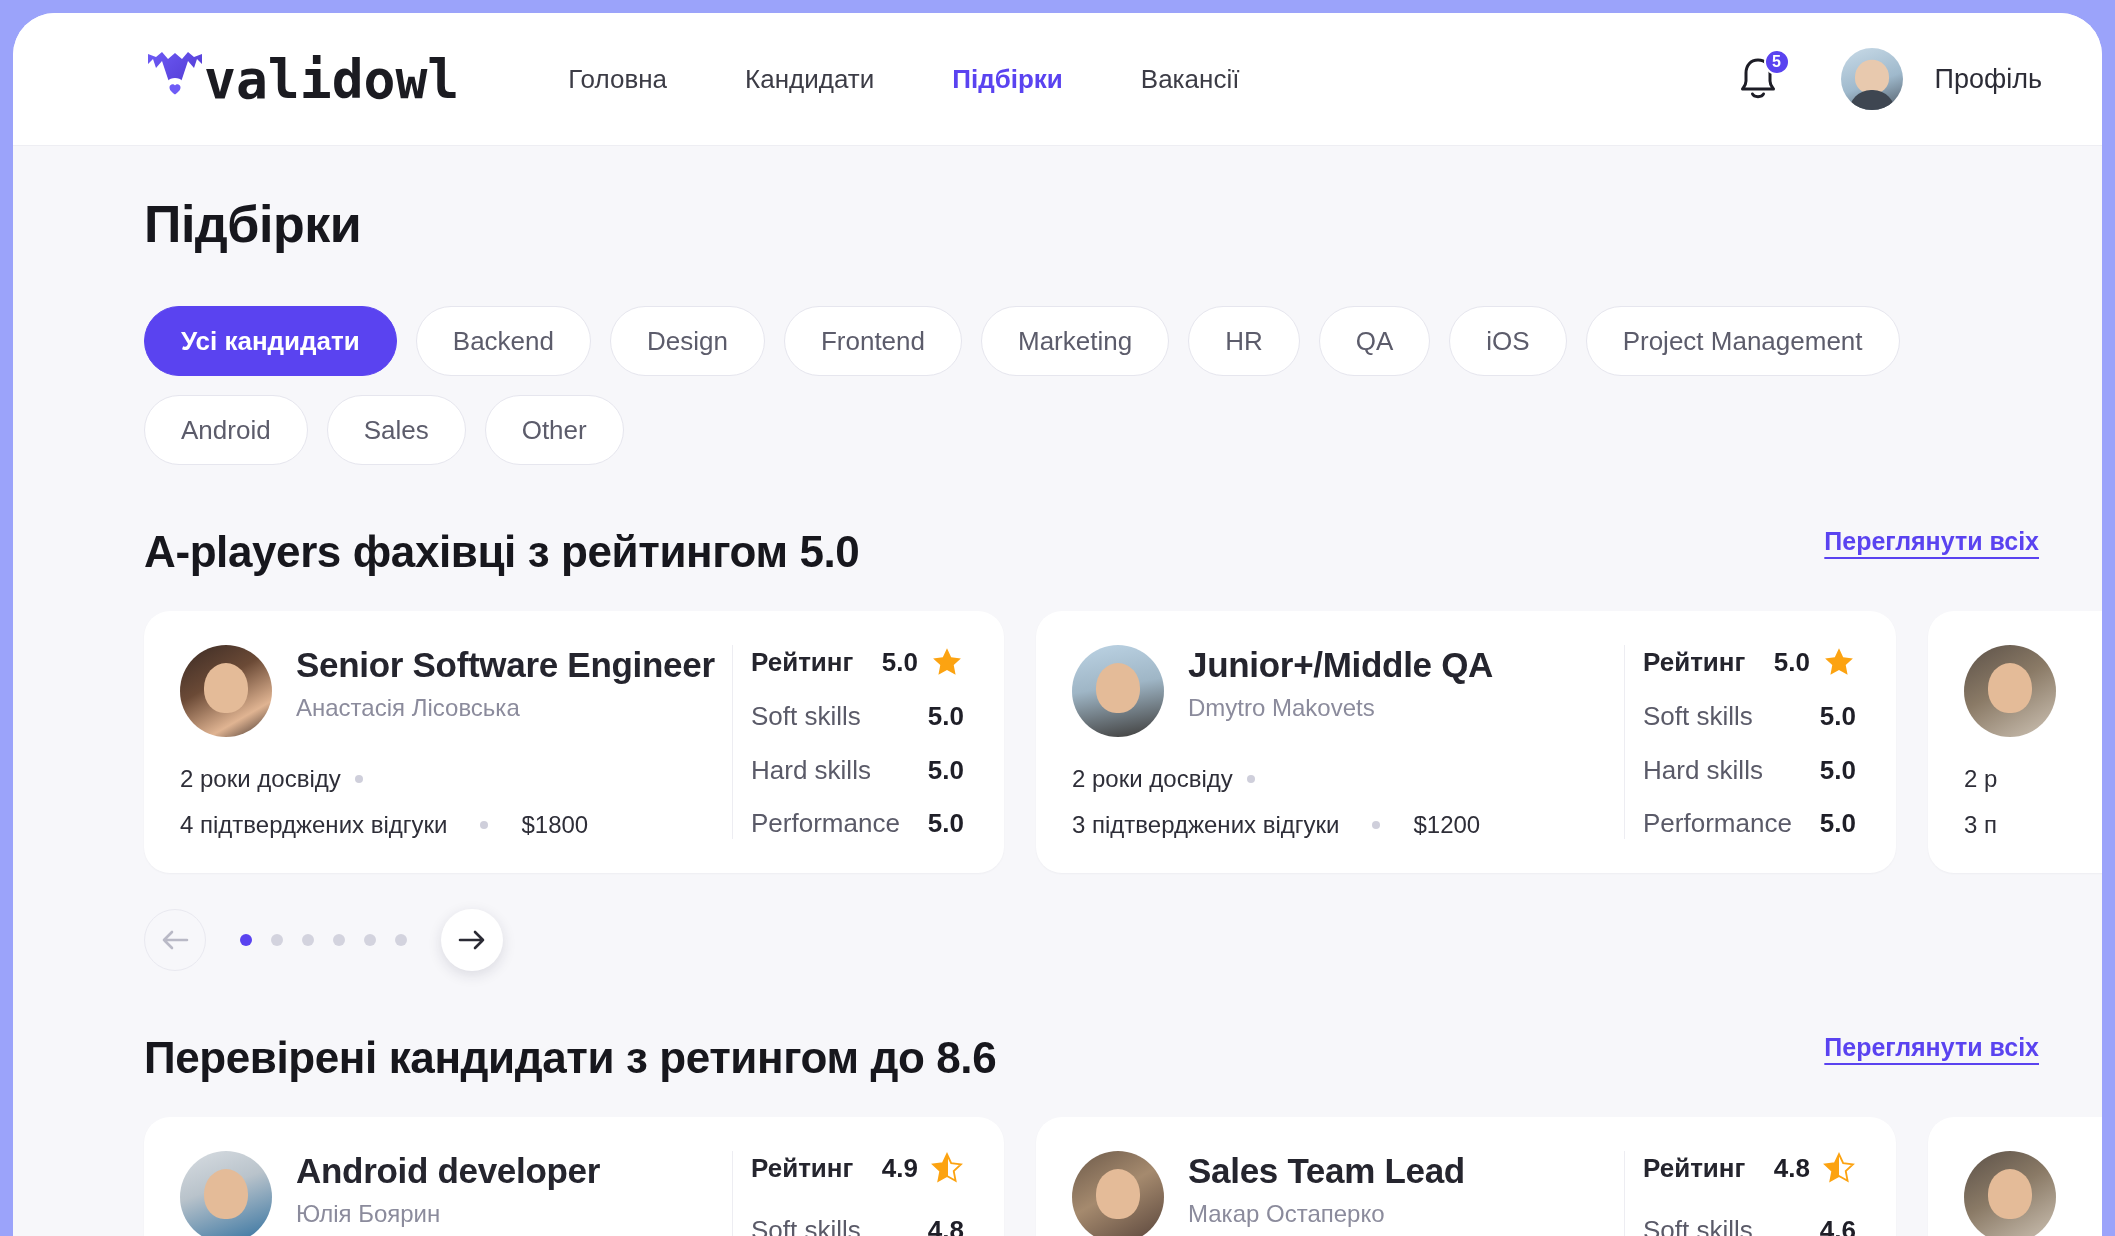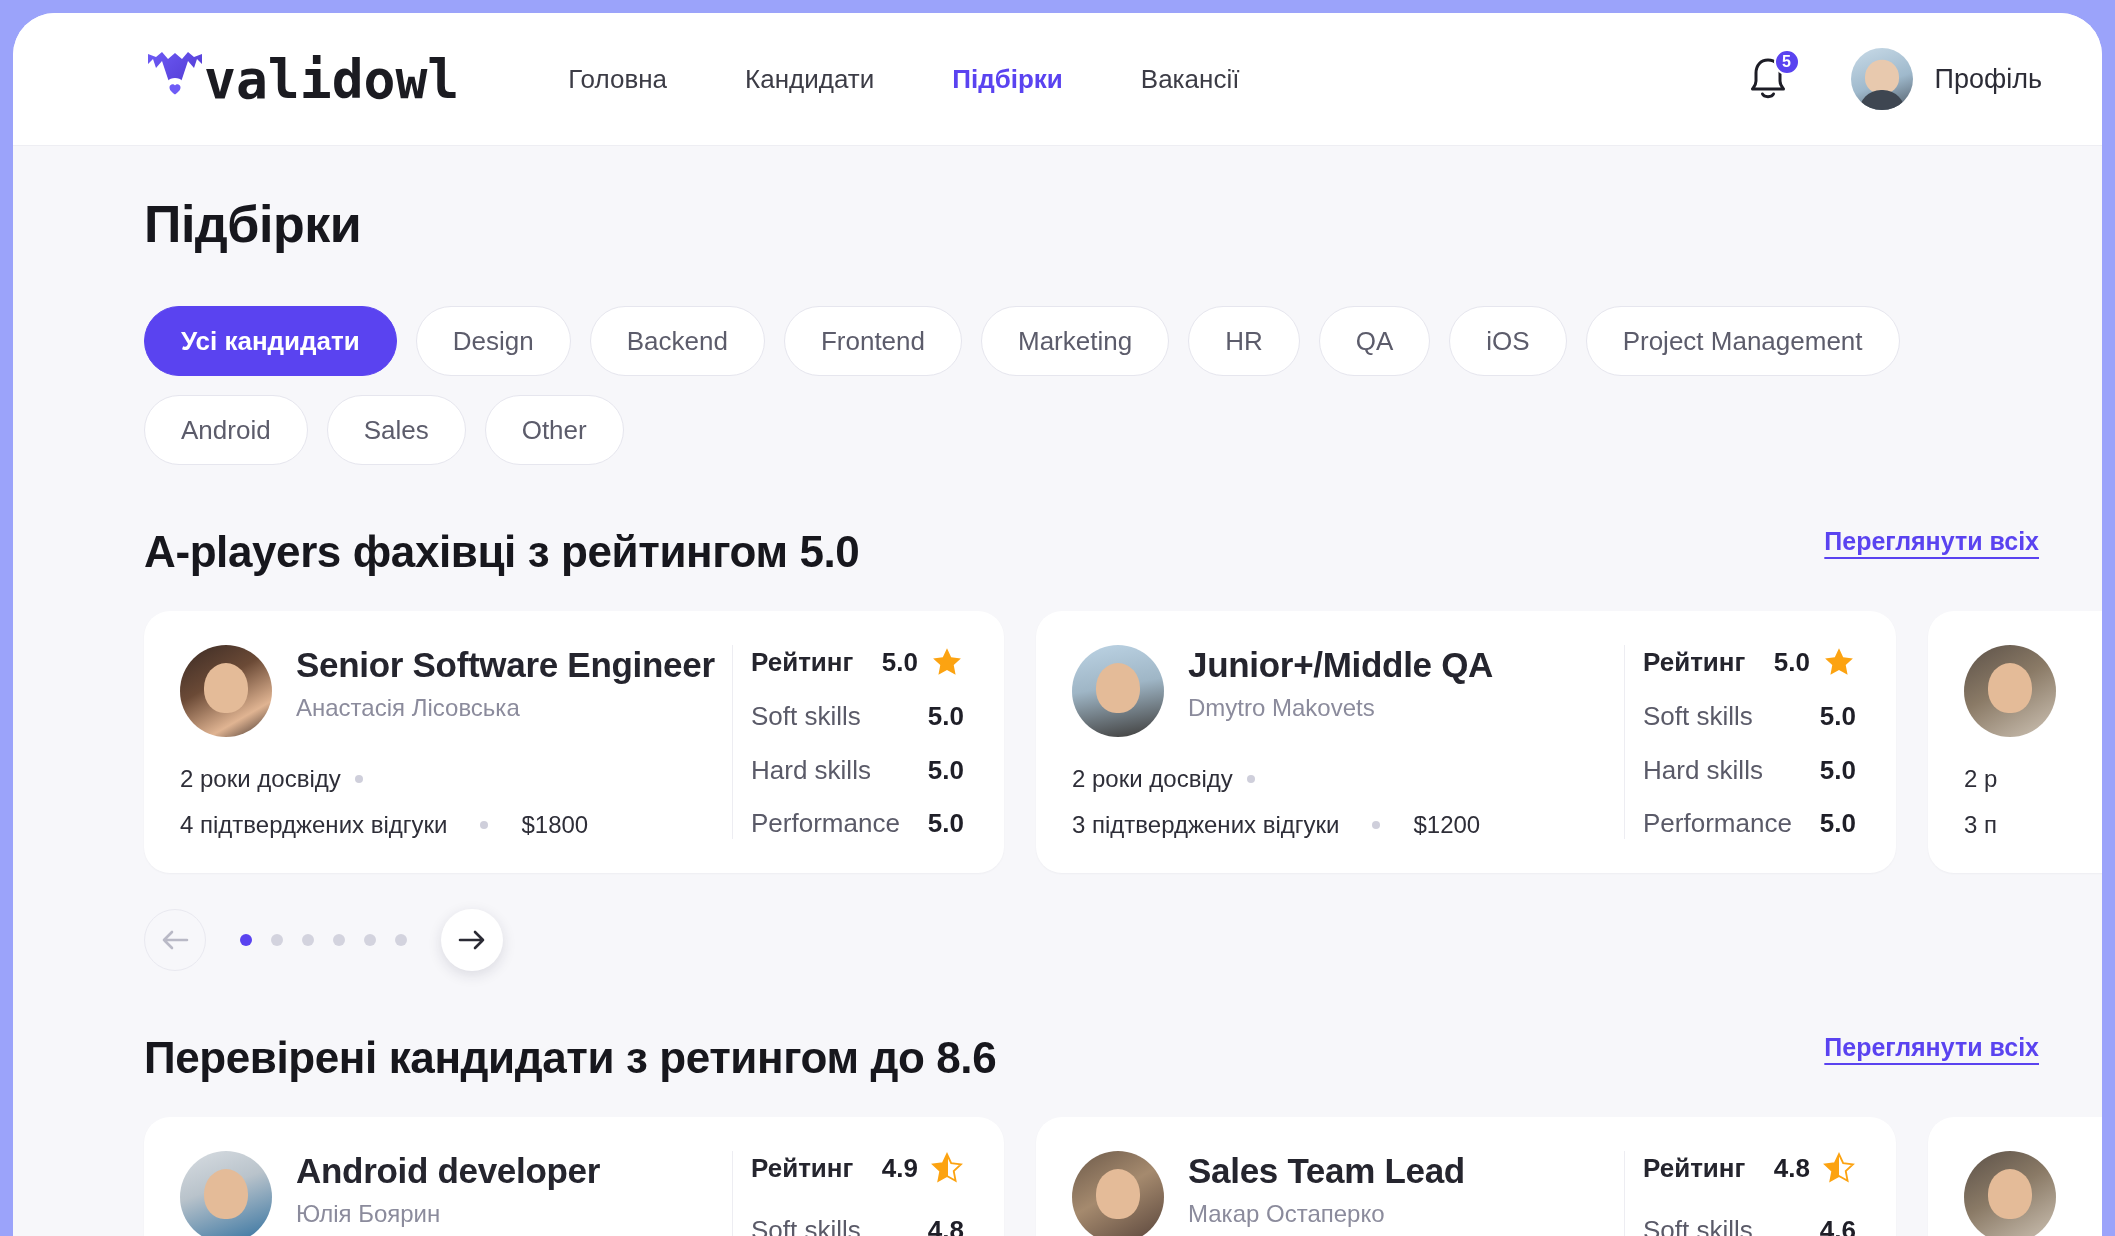--- a/index.html
+++ b/index.html
@@ -61,21 +61,21 @@
   .bell-badge {
     position: absolute; right: -9px; top: -5px;
     min-width: 26px; height: 26px; padding: 0 5px;
     border-radius: 13px;
     background: #5a43f0;
     color: #fff;
     font-size: 16px; font-weight: 700;
     display: flex; align-items: center; justify-content: center;
     border: 2px solid #fff;
   }
-  .profile { display: flex; align-items: center; gap: 22px; cursor:pointer; }
+  .profile { display: flex; align-items: center; gap: 32px; cursor:pointer; }
   .avatar-hdr {
     width: 62px; height: 62px; border-radius: 50%;
     background: linear-gradient(160deg,#c9dbe8 0%, #9fb9cc 55%, #4e5a66 100%);
     position: relative; overflow: hidden; flex: none;
   }
   .avatar-hdr::after {
     content:""; position:absolute; left:50%; top:44%;
     width:34px; height:34px; border-radius:50% 50% 45% 45%;
     background:#e8c9ae; transform: translate(-50%,-45%);
   }
@@ -236,22 +236,22 @@
         <span class="profile-name">Профіль</span>
       </div>
     </div>
   </div>
 
   <div class="content">
     <h1 class="page-title">Підбірки</h1>
 
     <div class="chips">
       <div class="chip active">Усі кандидати</div>
+      <div class="chip">Backend</div>
       <div class="chip">Design</div>
-      <div class="chip">Backend</div>
       <div class="chip">Frontend</div>
       <div class="chip">Marketing</div>
       <div class="chip">HR</div>
       <div class="chip">QA</div>
       <div class="chip">iOS</div>
       <div class="chip">Project Management</div>
       <div class="chip">Android</div>
       <div class="chip">Sales</div>
       <div class="chip">Other</div>
     </div>

